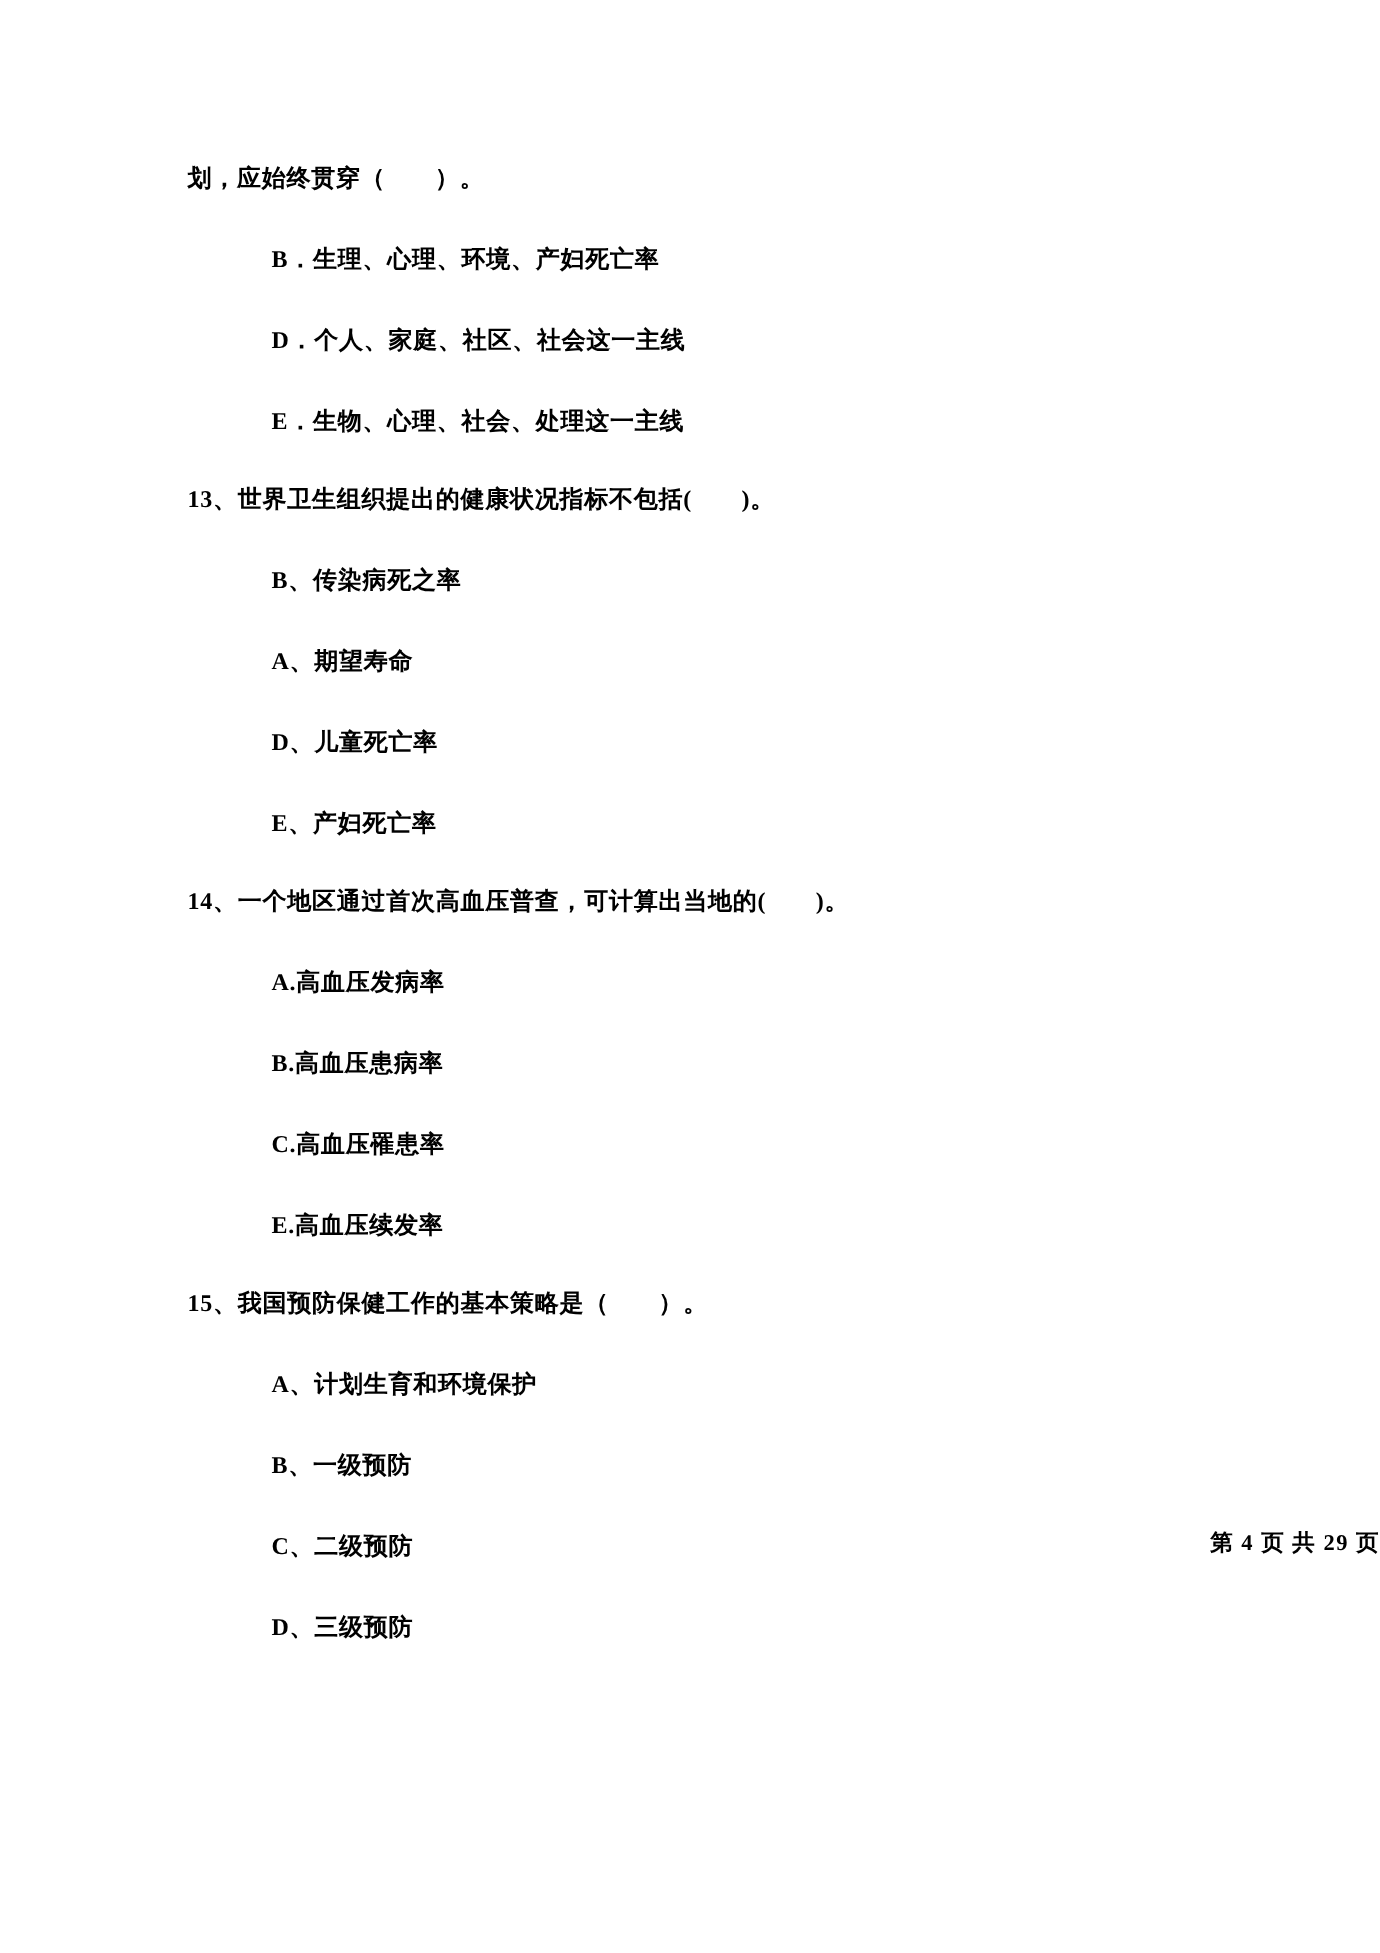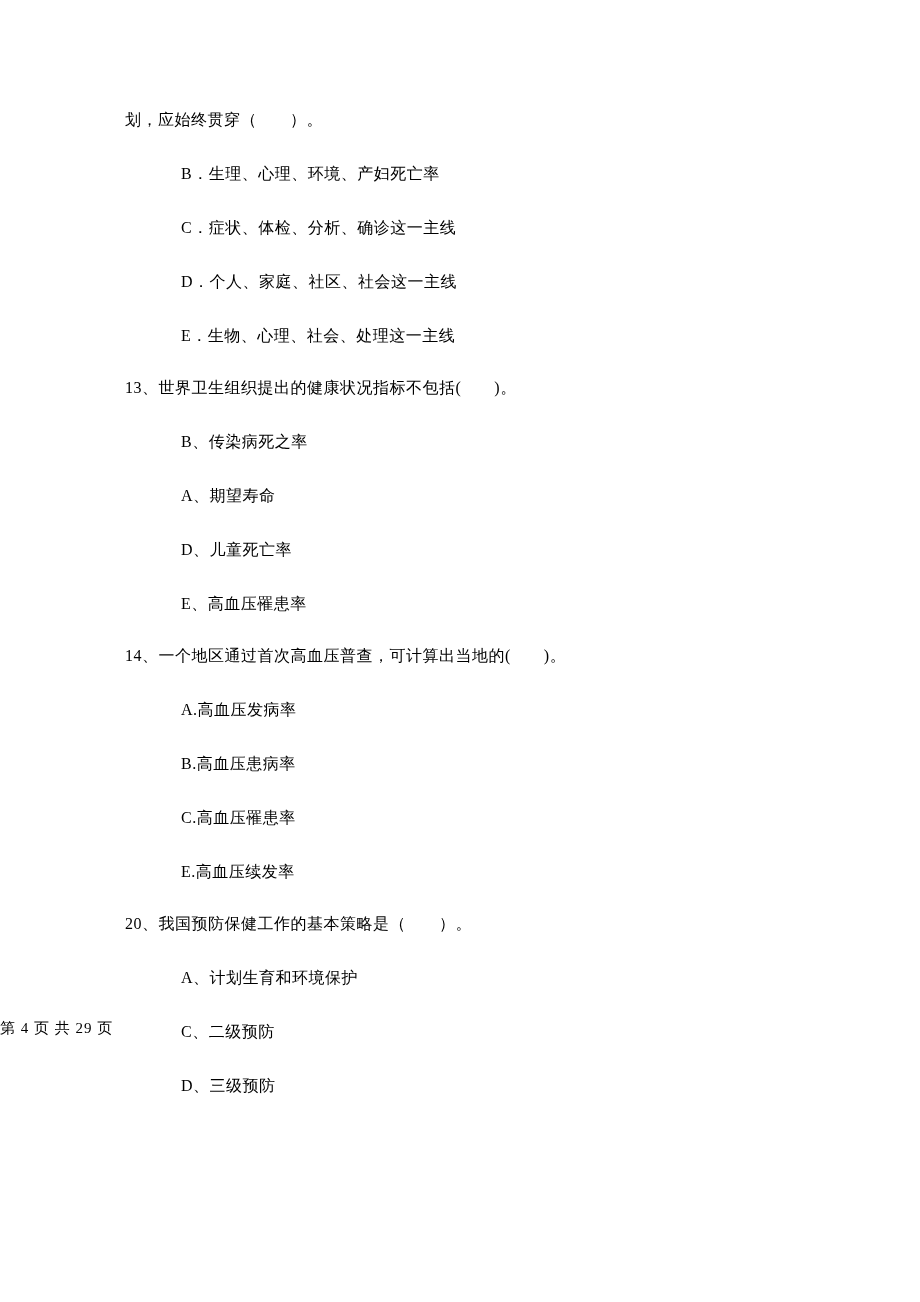--- a/index.html
+++ b/index.html
@@ -13,20 +13,21 @@
     color: #000000;
   }
   .page {
     position: relative;
     width: 920px;
     height: 1084px;
     box-sizing: border-box;
     padding-top: 112px;
     padding-left: 125px;
     padding-right: 110px;
+    font-weight: bold;
   }
   .line {
     font-size: 16px;
     line-height: 1.0;
     letter-spacing: 0.5px;
     white-space: pre;
   }
   .q-line {
     margin-bottom: 38px;
   }
@@ -36,47 +37,47 @@
   }
   .opt-line-last {
     padding-left: 56px;
     margin-bottom: 36px;
   }
   .footer {
     position: absolute;
     bottom: 46px;
     left: 0;
     width: 920px;
-    text-align: left;
+    text-align: right;
     font-size: 15px;
     letter-spacing: 1px;
   }
 </style>
 </head>
 <body>
 
 <div class="page">
 
   <div class="line q-line">划，应始终贯穿（　　）。</div>
   <div class="line opt-line">B．生理、心理、环境、产妇死亡率</div>
-  <div class="line opt-line">C．症状、体检、分析、确诊这一主线</div>
   <div class="line opt-line">D．个人、家庭、社区、社会这一主线</div>
   <div class="line opt-line-last">E．生物、心理、社会、处理这一主线</div>
 
   <div class="line q-line">13、世界卫生组织提出的健康状况指标不包括(　　)。</div>
   <div class="line opt-line">B、传染病死之率</div>
   <div class="line opt-line">A、期望寿命</div>
   <div class="line opt-line">D、儿童死亡率</div>
-  <div class="line opt-line-last">E、高血压罹患率</div>
+  <div class="line opt-line-last">E、产妇死亡率</div>
 
   <div class="line q-line">14、一个地区通过首次高血压普查，可计算出当地的(　　)。</div>
   <div class="line opt-line">A.高血压发病率</div>
   <div class="line opt-line">B.高血压患病率</div>
   <div class="line opt-line">C.高血压罹患率</div>
   <div class="line opt-line-last">E.高血压续发率</div>
 
-  <div class="line q-line">20、我国预防保健工作的基本策略是（　　）。</div>
+  <div class="line q-line">15、我国预防保健工作的基本策略是（　　）。</div>
   <div class="line opt-line">A、计划生育和环境保护</div>
+  <div class="line opt-line">B、一级预防</div>
   <div class="line opt-line">C、二级预防</div>
   <div class="line opt-line-last">D、三级预防</div>
 
   <div class="footer">第 4 页 共 29 页</div>
 </div>
 
 </body></html>

